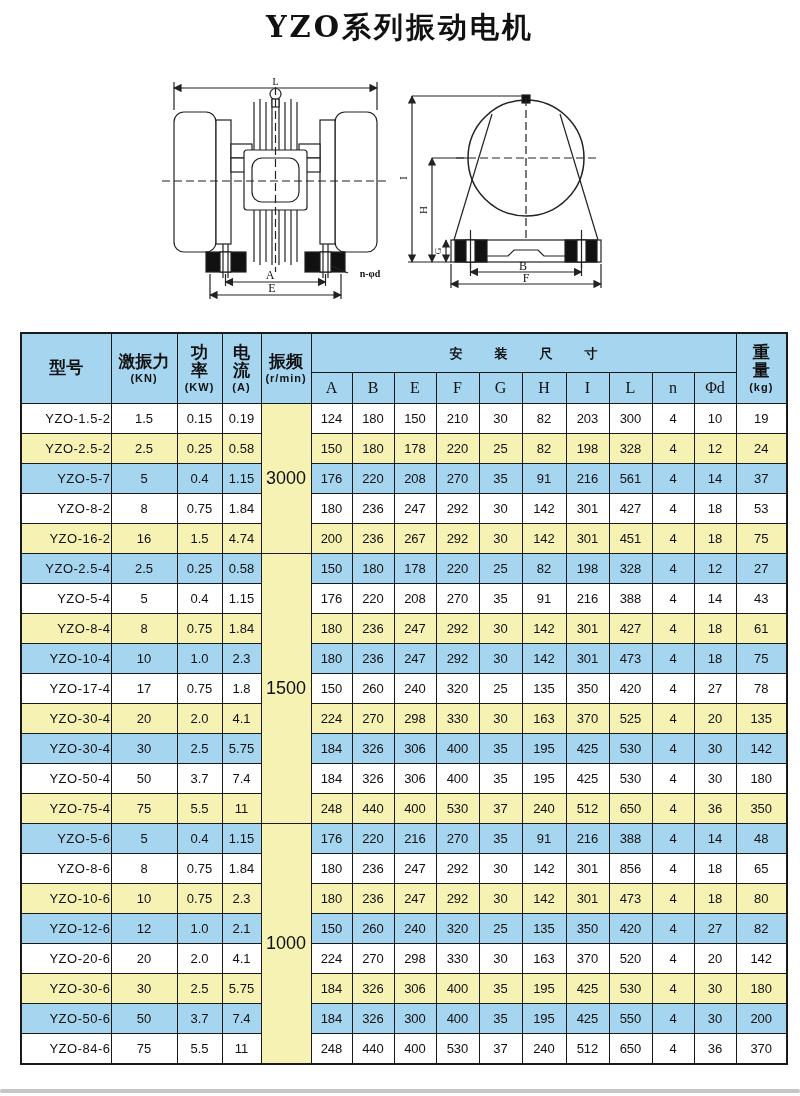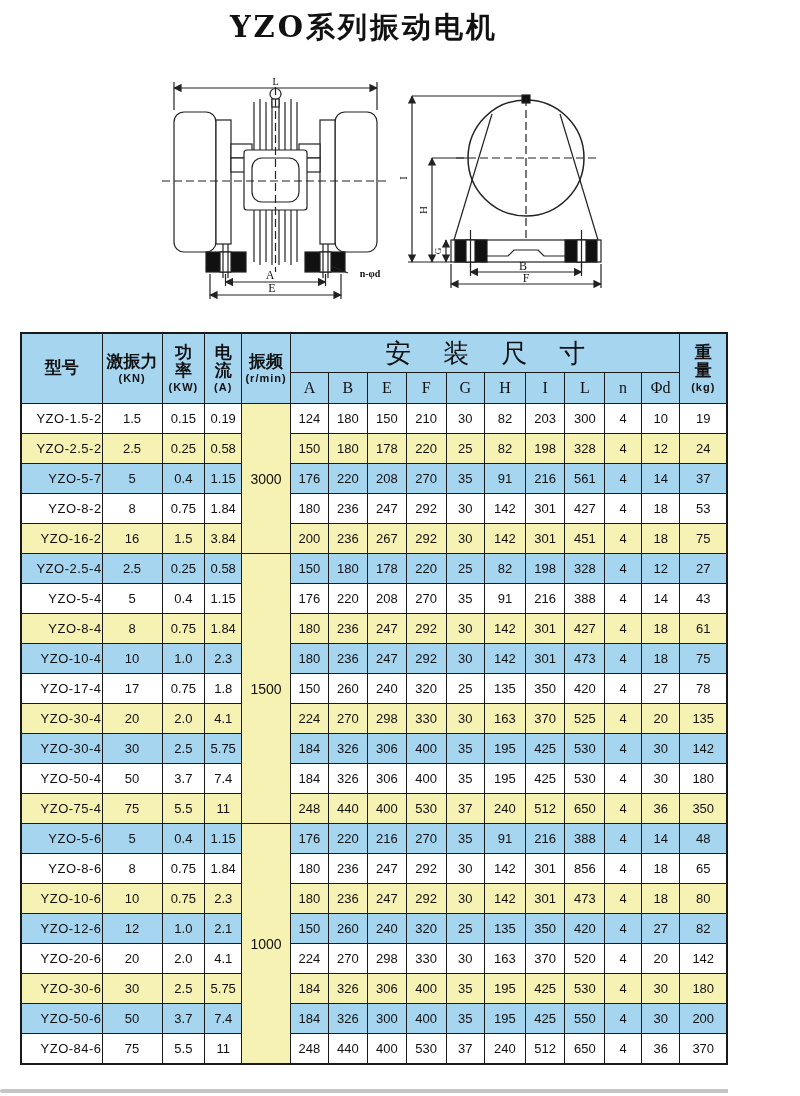--- a/index.html
+++ b/index.html
@@ -1,45 +1,45 @@
 <!DOCTYPE html>
 <html style="--header-blue: #a6d5f0; --row-blue: #a6d5f0; --row-yellow: #f6f2b4; --border: #1a1a1a;"><head>
 <meta charset="utf-8">
 <style>
   :root{
     --header-blue:#a6d5f0; --row-blue:#a6d5f0; --row-yellow:#f6f2b4;
     --border:#1a1a1a; --ink:#111;
   }
   html,body{margin:0;padding:0;background:#fff;}
-  .page{position:relative;width:728px;height:1096px;background:#fff;overflow:hidden;
+  .page{position:relative;width:800px;height:1096px;background:#fff;overflow:hidden;
         font-family:"Liberation Sans",sans-serif;color:var(--ink);}
   .title{position:absolute;top:8px;left:0;width:100%;text-align:center;
          font-family:"DejaVu Serif",serif;font-weight:bold;font-size:29px;letter-spacing:3px;}
   .svgbox{position:absolute;}
   #sideView{left:158px;top:74px;}
   #endView{left:396px;top:78px;}
   svg text{font-family:"Liberation Serif",serif;fill:#111;}
 
   table.spec{position:absolute;left:20px;top:332px;border-collapse:collapse;table-layout:fixed;
              border:2px solid var(--border);}
   .spec th,.spec td{border:1px solid var(--border);text-align:center;vertical-align:middle;
              padding:0;overflow:hidden;}
   .spec thead th{background:var(--header-blue);}
   .spec thead tr.r1 th{height:38px;}
   .spec thead tr.r2 th{height:30px;}
   .zh{font-size:17px;font-weight:bold;white-space:pre-line;line-height:1.08;}
   .unit{font-size:11px;font-weight:bold;letter-spacing:1px;margin-top:1px;white-space:nowrap;}
-  th.mounting span{font-size:26px;font-weight:normal;letter-spacing:32px;padding-left:32px;}
+  th.mounting span{font-size:13px;font-weight:bold;letter-spacing:32px;padding-left:32px;}
   th.dimletter{font-family:"Liberation Serif",serif;font-size:16px;font-weight:normal;}
   .spec tbody td{font-size:13px;height:29px;background:#fff;}
   .spec tbody td.model{letter-spacing:0.5px;text-align:right;}
   tr.row-yellow td{background:var(--row-yellow);}
   tr.row-blue td{background:var(--row-blue);}
   tr.row-white td{background:#fff;}
-  .spec tbody td.freq{background:var(--row-yellow);font-size:14px;margin-top:32px;}
+  .spec tbody td.freq{background:var(--row-yellow);font-size:18px;margin-top:32px;}
   .bottom-bar{position:absolute;left:0;top:1089px;width:800px;height:4px;background:#c6c6c6;border-radius:2px;}
 </style>
 </head>
 <body>
 
 <div class="page">
 
   <div class="title">YZO系列振动电机</div>
 
   <svg id="sideView" class="svgbox" width="237" height="226" viewBox="0 0 237 226">
@@ -280,21 +280,21 @@
           <td>301</td>
           <td>427</td>
           <td>4</td>
           <td>18</td>
           <td>53</td>
         </tr>
         <tr class="row-yellow">
           <td class="model">YZO-16-2</td>
           <td>16</td>
           <td>1.5</td>
-          <td>3.84</td>
+          <td>4.74</td>
           <td>200</td>
           <td>236</td>
           <td>267</td>
           <td>292</td>
           <td>30</td>
           <td>142</td>
           <td>301</td>
           <td>451</td>
           <td>4</td>
           <td>18</td>

